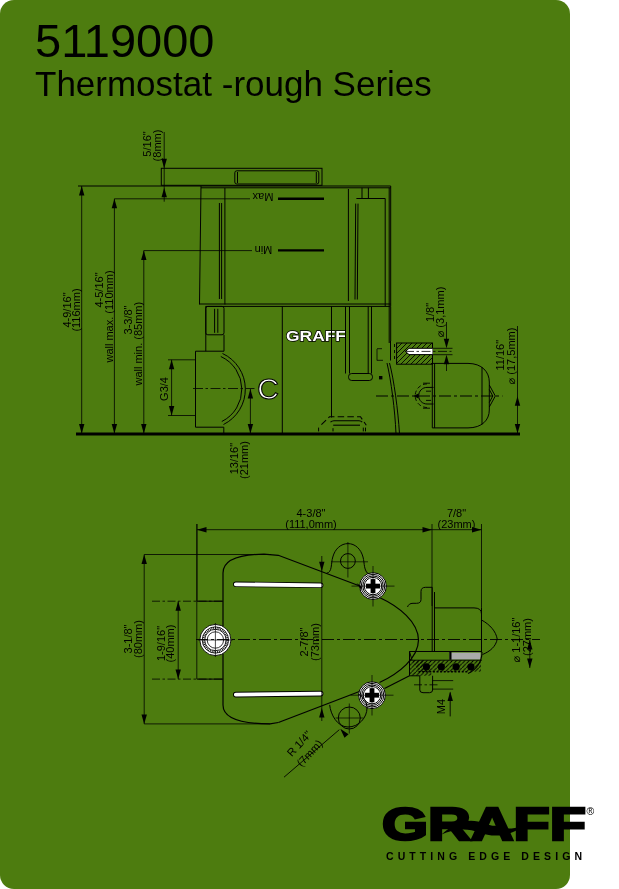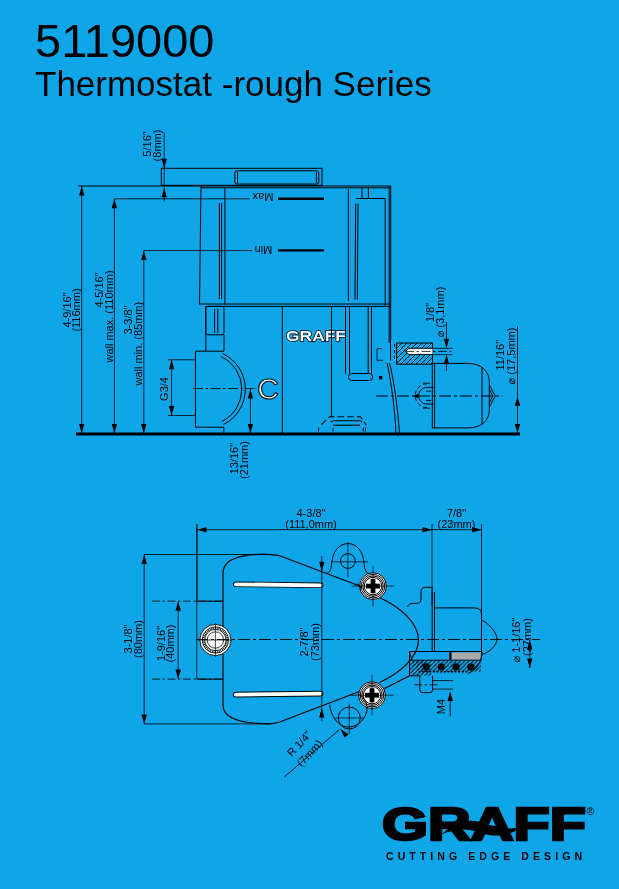--- a/index.html
+++ b/index.html
@@ -1,16 +1,16 @@
 <!DOCTYPE html>
 <html><head>
 <meta charset="utf-8">
 <style>
 html,body{margin:0;padding:0;background:#ffffff;}
-#page{position:relative;width:619px;height:889px;background:#0ea5e9;font-family:"Liberation Sans",sans-serif;}
+#page{position:relative;width:570px;height:889px;background:#4d7c0f;font-family:"Liberation Sans",sans-serif;border-radius:14px;}
 svg{position:absolute;left:0;top:0;}
 text{font-family:"Liberation Sans",sans-serif;}
 </style>
 </head>
 <body>
 <div id="page">
 <svg width="619" height="889" viewBox="0 0 619 889">
 <defs>
 <path id="arr" d="M0,0 L-2.7,9.5 L2.7,9.5 Z"></path>
 <pattern id="xh" width="5" height="5" patternUnits="userSpaceOnUse">

